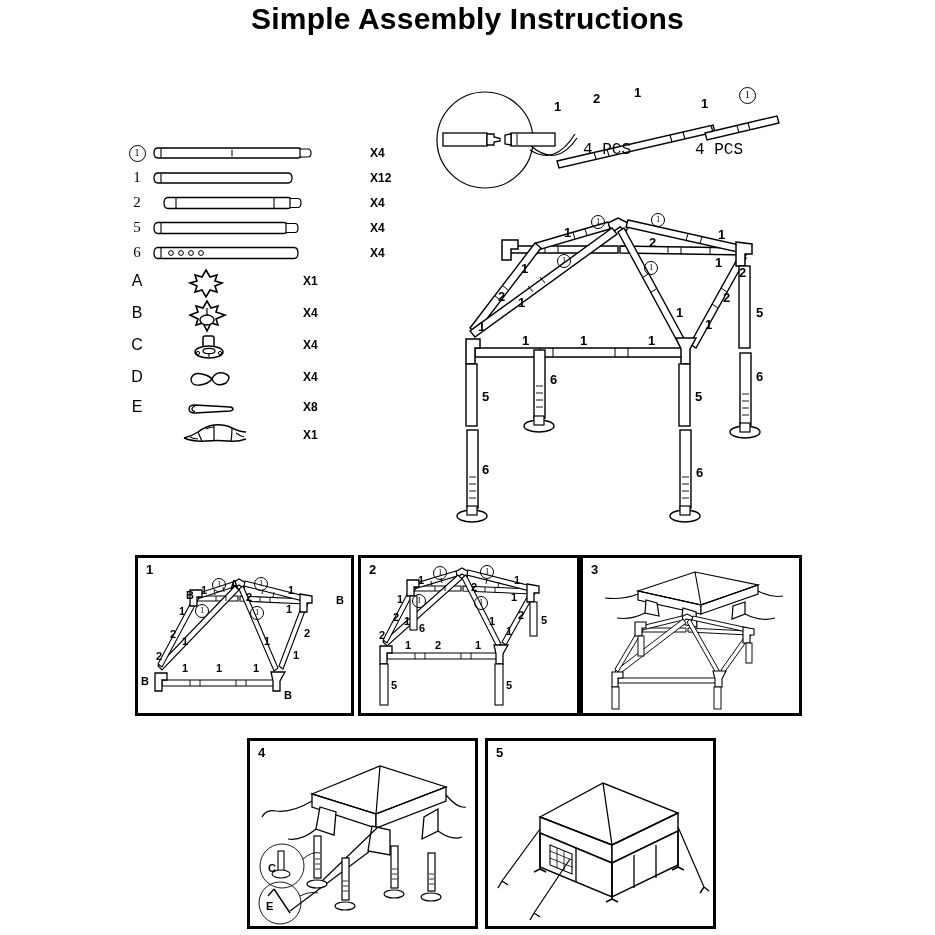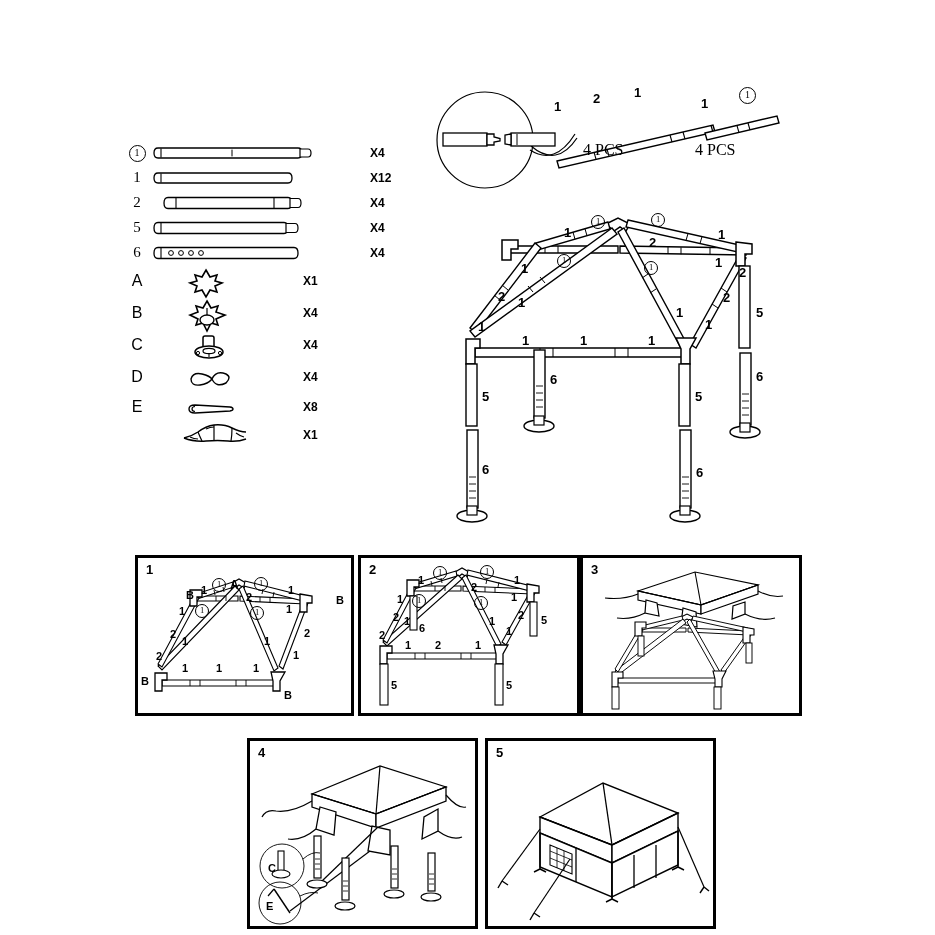--- a/index.html
+++ b/index.html
@@ -11,21 +11,21 @@
   #title{position:absolute;left:0;top:2px;width:935px;text-align:center;
          font-size:30px;font-weight:bold;letter-spacing:.2px;}
   #subtitle{position:absolute;left:0;top:46px;width:935px;text-align:center;
             font-size:15.5px;}
 
   
   .abs{position:absolute;}
   .lbl{position:absolute;font-size:14px;font-weight:bold;line-height:1;}
   .lbl.sm{font-size:11px;font-weight:bold;}
   .lbl.num{font-size:13px;font-weight:bold;}
-  .pcs{position:absolute;font-size:16px;font-family:Liberation Serif, serif;text-align:right;}
+  .pcs{position:absolute;font-size:16px;font-family:Liberation Mono, monospace;text-align:right;}
 
   
   #parts{position:absolute;left:118px;top:142px;width:290px;height:300px;}
   .prow{position:absolute;left:0;width:290px;height:24px;}
   .pcode{position:absolute;left:8px;top:2px;width:22px;text-align:center;
          font-size:15px;font-weight:normal;font-family:"Liberation Serif",serif;}
   .pcode.alpha{font-size:16px;font-family:"Liberation Sans",sans-serif;font-weight:normal;}
   .pqty{position:absolute;left:252px;top:4px;font-size:12px;font-weight:bold;}
   .pqty.ind{left:185px;}
 
@@ -41,20 +41,21 @@
 
   svg{display:block;overflow:visible;}
   .stroke{fill:none;stroke:#000;}
   .fillw{fill:#fff;stroke:#000;}
 </style>
 </head>
 <body>
 
 <div class="page">
 
+  <div id="title">Simple Assembly Instructions</div>
 
   <div id="parts">
 
     <div class="prow" style="top:0px;">
       <div class="pcode">
         <span class="circnum">1</span>
       </div>
       <div class="abs" style="left:34px;top:3px;">
         <svg width="160" height="16" viewBox="0 0 160 16">
           <path class="fillw" stroke-width="1.3" d="M6,3 L146,3 Q150,3 150,8 Q150,13 146,13 L6,13 Q2,13 2,8 Q2,3 6,3 Z"></path>

